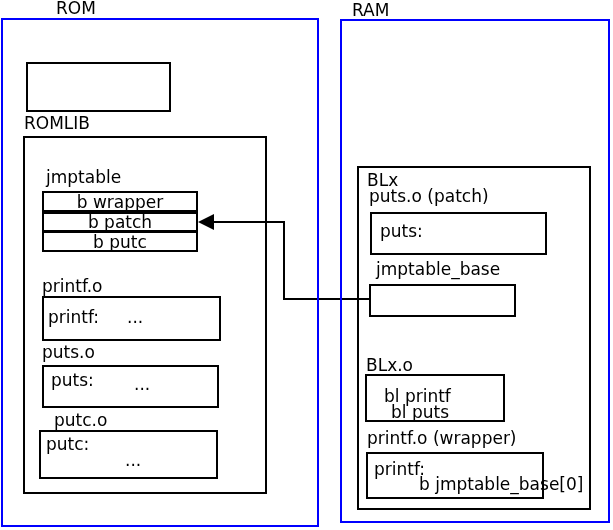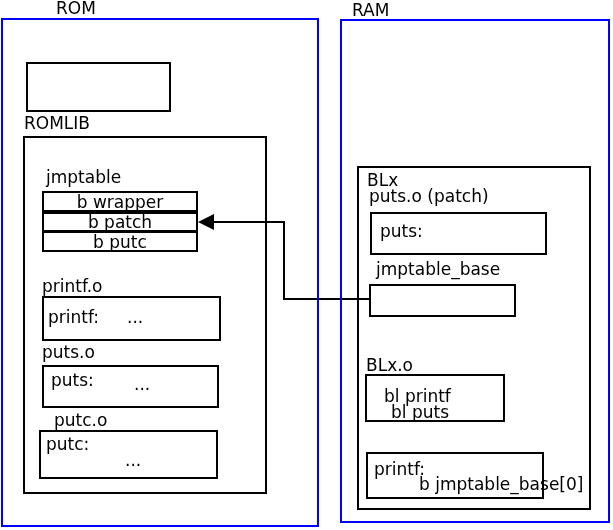--- a/index.html
+++ b/index.html
@@ -70,20 +70,21 @@
 
   <div class="t" style="left:376px;top:262px;">jmptable_base</div>
   <div class="box" style="left:369px;top:284px;width:147px;height:33px;"></div>
 
   <div class="t" style="left:366px;top:358px;">BLx.o</div>
   <div class="box" style="left:365px;top:374px;width:140px;height:48px;">
     <span class="inner" style="left:17px;top:13px;">bl printf</span>
     <span class="inner" style="left:24px;top:29px;">bl puts</span>
   </div>
 
+  <div class="t" style="left:367px;top:431px;">printf.o (wrapper)</div>
   <div class="box" style="left:366px;top:452px;width:178px;height:47px;">
     <span class="inner" style="left:6px;top:8px;">printf:</span>
     <span class="inner" style="left:51px;top:23px;">b jmptable_base[0]</span>
   </div>
 
   <svg class="overlay" width="613" height="530" viewBox="0 0 613 530" aria-hidden="true">
     <polyline points="209,222 284,222 284,299 369,299" fill="none" stroke="#000000" stroke-width="2"></polyline>
     <polygon points="198,222 214,214 214,230" fill="#000000"></polygon>
   </svg>
 

